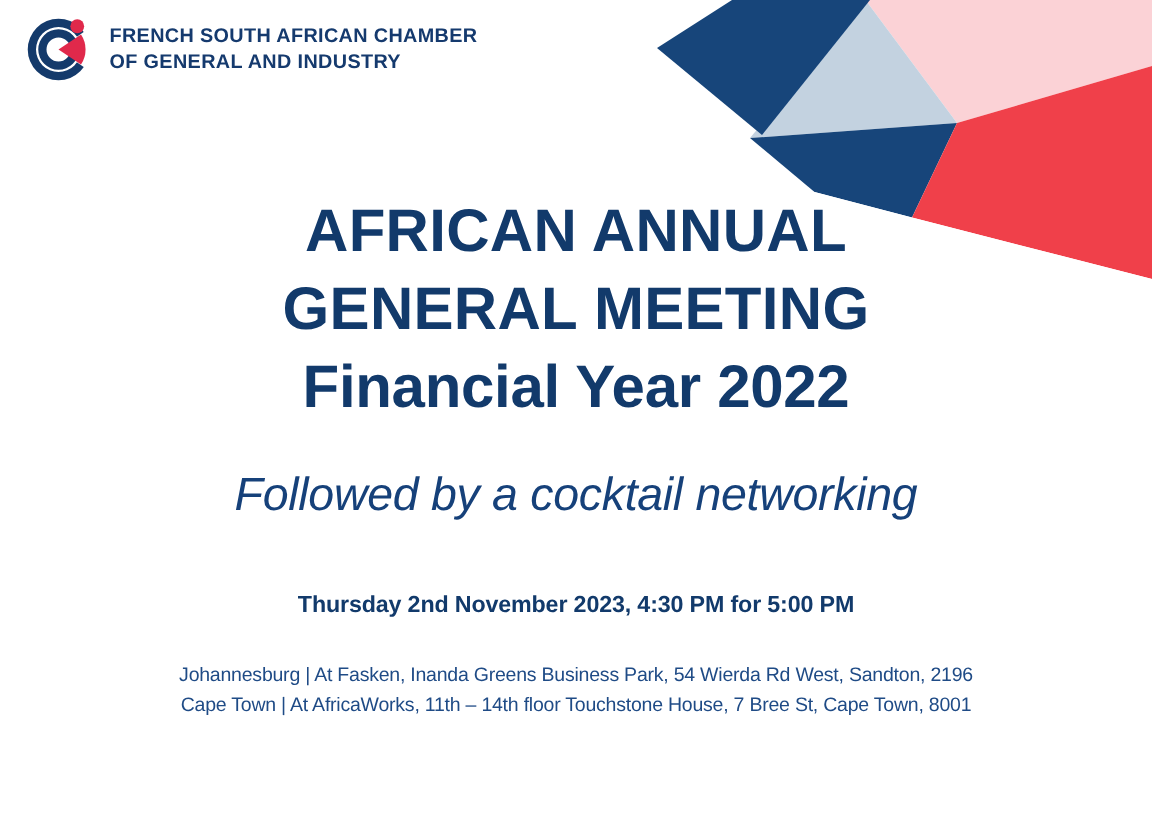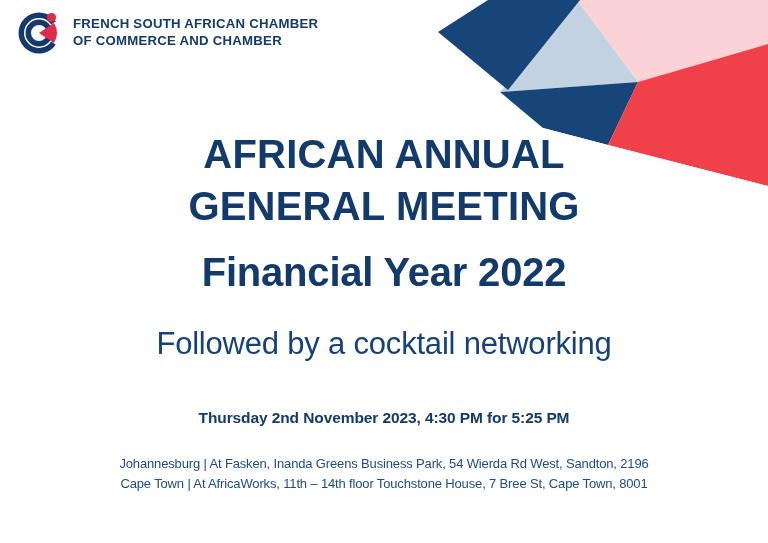--- a/index.html
+++ b/index.html
@@ -63,26 +63,26 @@
     font-weight:bold;
     line-height:1.30;
   }
   #title-block .t-line {
     display:block;
     font-size:40px;
     letter-spacing:0.2px;
   }
   #title-block .t-line.mixed {
     letter-spacing:-0.2px;
-    margin-top:14px;
   }
 
   #subtitle {
     margin-top:28px;
     font-size:31px;
+    font-style:italic;
     font-weight:500;
     color:#16417A;
     text-align:center;
     letter-spacing:-0.2px;
   }
 
   #datetime {
     margin-top:47px;
     font-size:15.5px;
     font-weight:bold;
@@ -136,35 +136,35 @@
                  M23 15.0 A8 8 0 1 1 23 31.0 A8 8 0 1 1 23 15.0 Z" fill="#143A6B" fill-rule="evenodd"></path>
         <polygon points="23,23 44,11 44,35" fill="#FFFFFF"></polygon>
 
         <path d="M23 23 L38 13 A18 18 0 0 1 38 33 Z" fill="#E0294B"></path>
 
         <circle cx="35.5" cy="7.5" r="4.6" fill="#E0294B"></circle>
       </svg>
     </div>
     <div id="brand-text">
       <span class="line">FRENCH SOUTH AFRICAN CHAMBER</span>
-      <span class="line">OF COMMERCE AND CHAMBER</span>
+      <span class="line">OF GENERAL AND INDUSTRY</span>
     </div>
   </div>
 
   <div id="content">
 
     <div id="title-block">
       <span class="t-line">AFRICAN ANNUAL</span>
       <span class="t-line">GENERAL MEETING</span>
       <span class="t-line mixed">Financial Year 2022</span>
     </div>
 
     <div id="subtitle">Followed by a cocktail networking</div>
 
-    <div id="datetime">Thursday 2nd November 2023, 4:30 PM for 5:25 PM</div>
+    <div id="datetime">Thursday 2nd November 2023, 4:30 PM for 5:00 PM</div>
 
     <div id="venues">
       <span class="venue-line">Johannesburg | At Fasken, Inanda Greens Business Park, 54 Wierda Rd West, Sandton, 2196</span>
       <span class="venue-line">Cape Town | At AfricaWorks,  11th – 14th floor Touchstone House, 7 Bree St, Cape Town, 8001</span>
     </div>
 
   </div>
 </div>
 
 </body></html>

